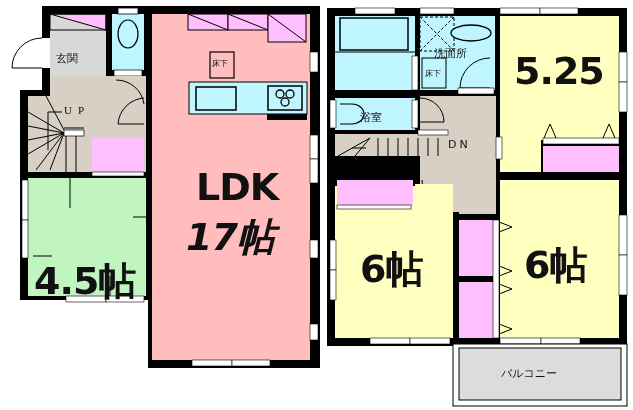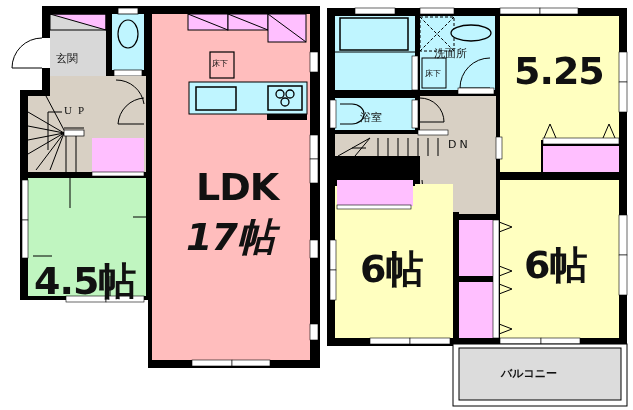--- a/index.html
+++ b/index.html
@@ -194,13 +194,13 @@
 <div class="lbl big" style="left:196px;top:168px;">LDK</div>
 <div class="lbl big" style="left:186px;top:218px;font-style:italic;">17帖</div>
 
 <div class="lbl small" style="left:360px;top:64px;margin-top:48px;">浴室</div>
 <div class="lbl small" style="left:434px;top:48px;">洗面所</div>
 <div class="lbl tiny" style="left:425px;top:70px;">床下</div>
 <div class="lbl small" style="left:448px;top:139px;letter-spacing:3px;">DN</div>
 <div class="lbl big" style="left:514px;top:52px;">5.25</div>
 <div class="lbl big" style="left:360px;top:250px;">6帖</div>
 <div class="lbl big" style="left:524px;top:246px;">6帖</div>
-<div class="lbl small" style="left:501px;top:368px;font-weight:bold;">バルコニー</div>
+<div class="lbl small" style="left:501px;top:368px;">バルコニー</div>
 
 </body></html>

